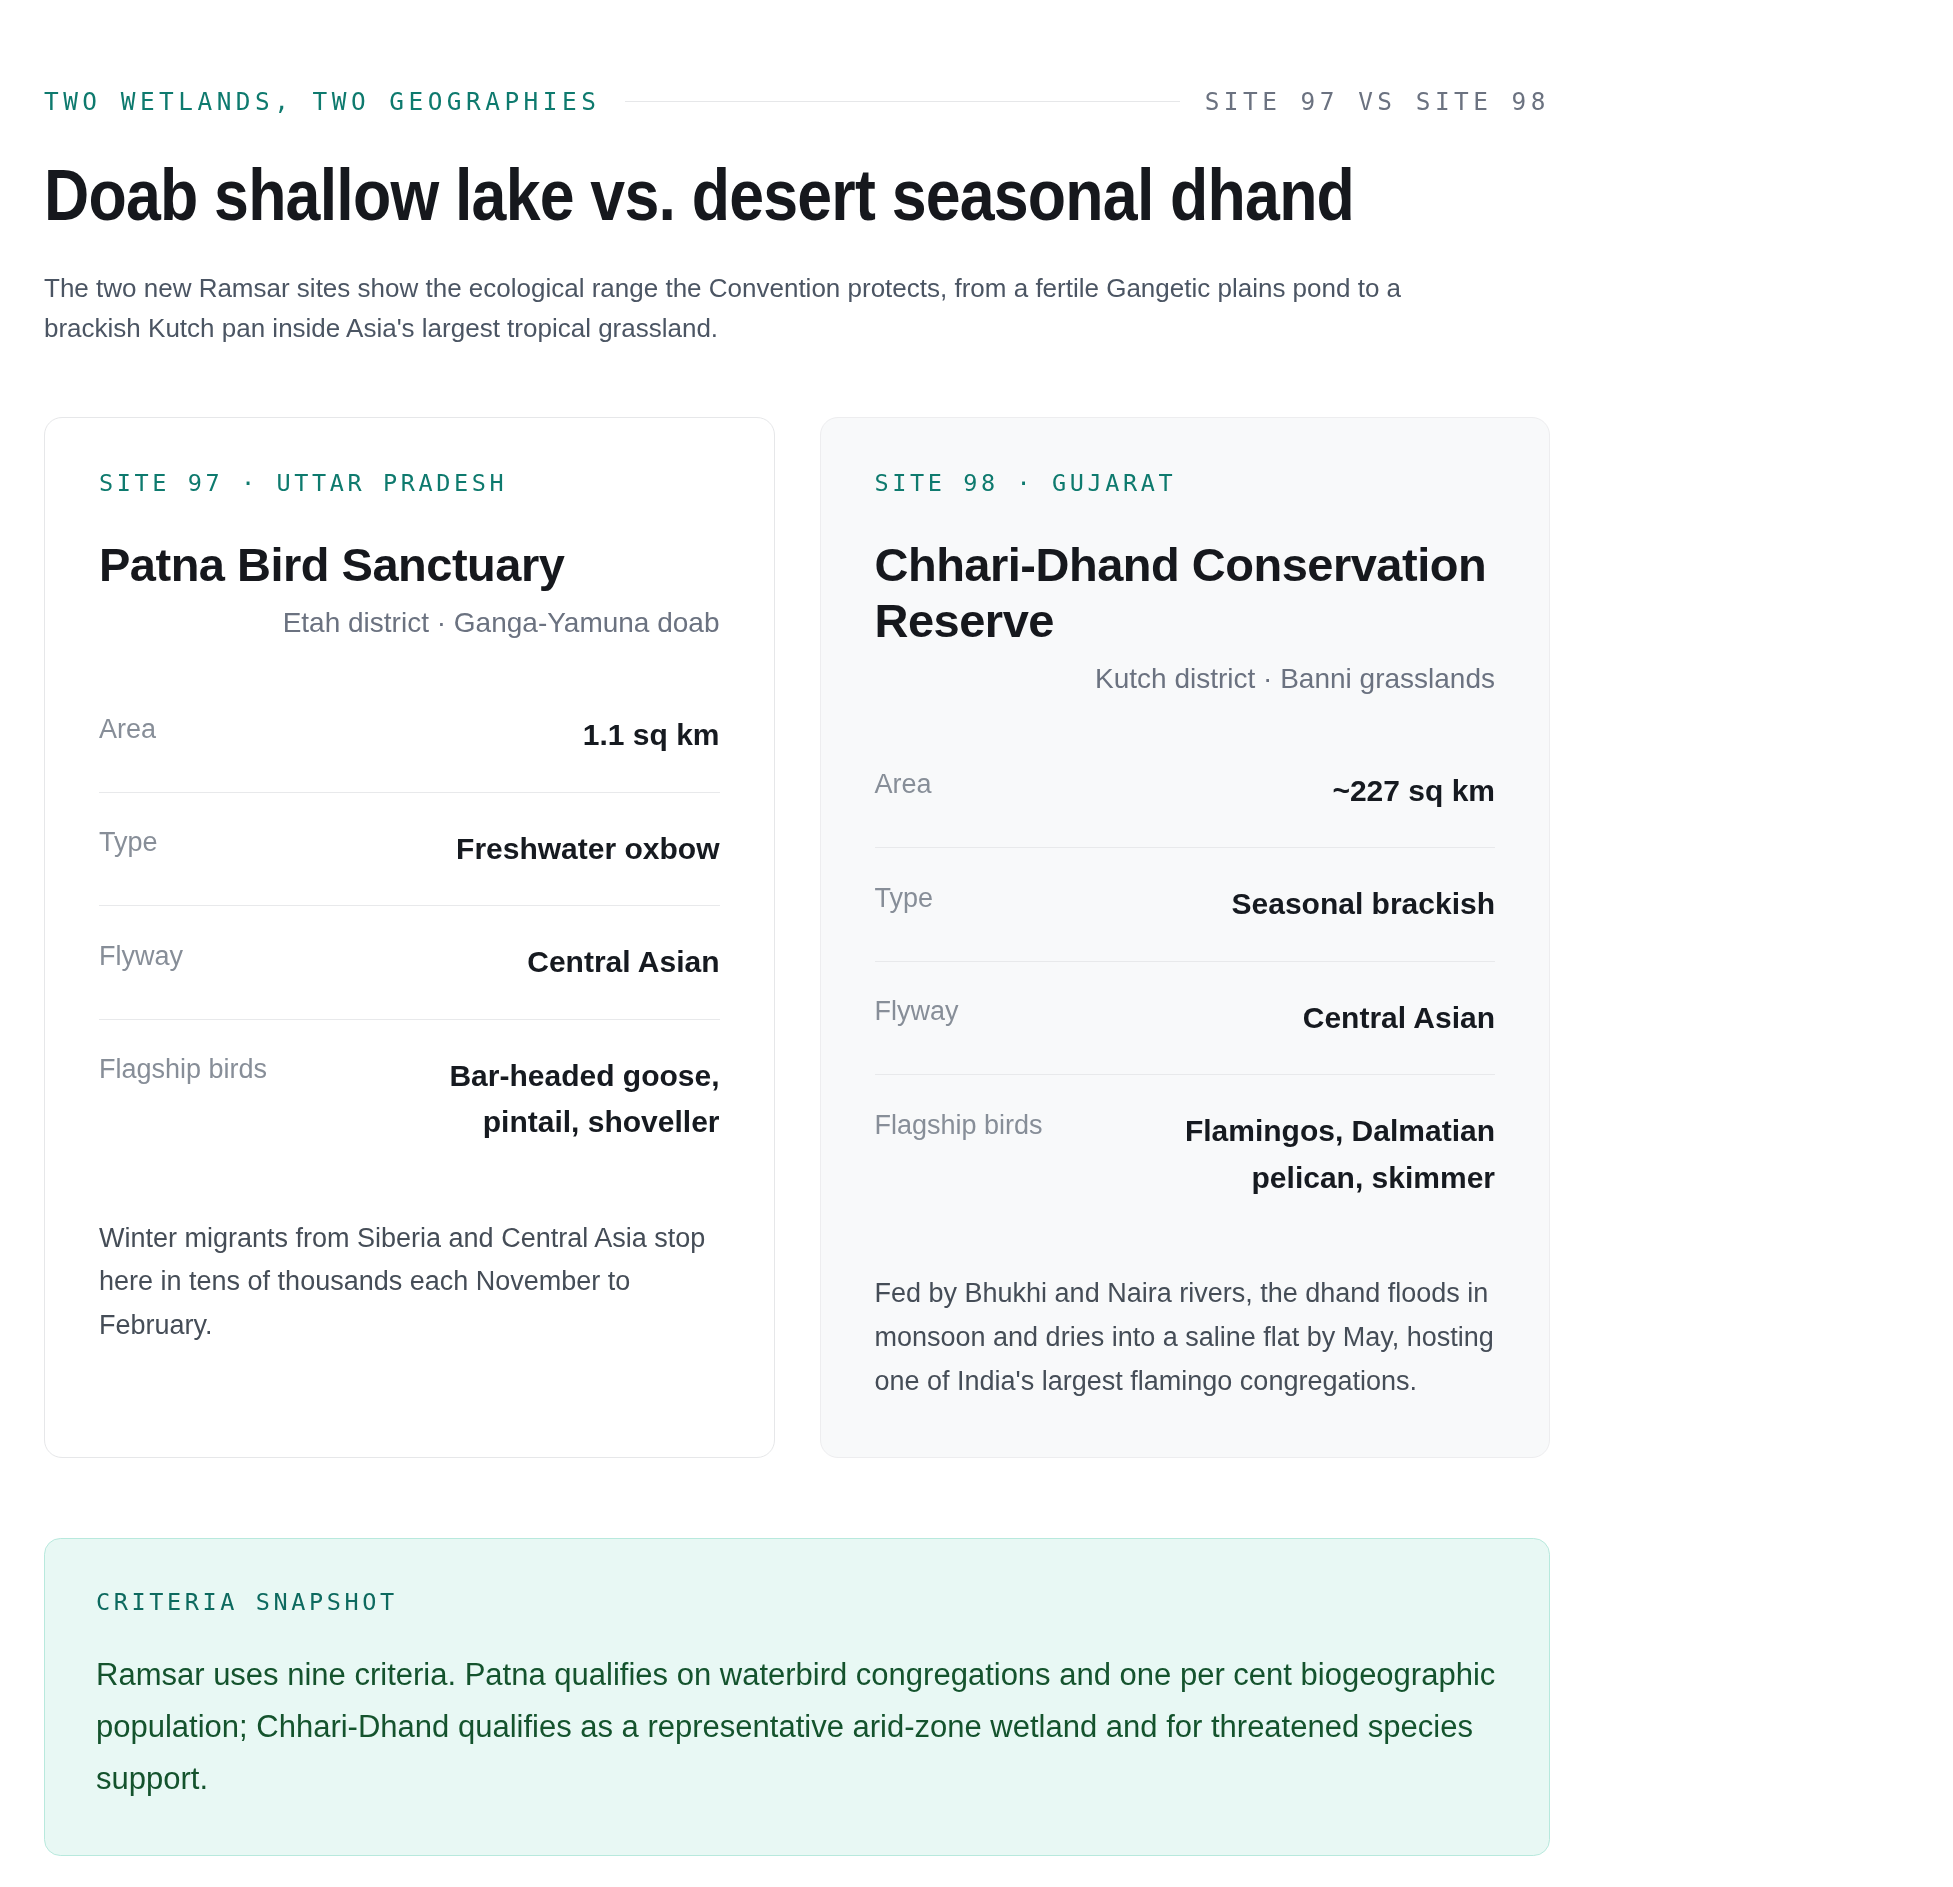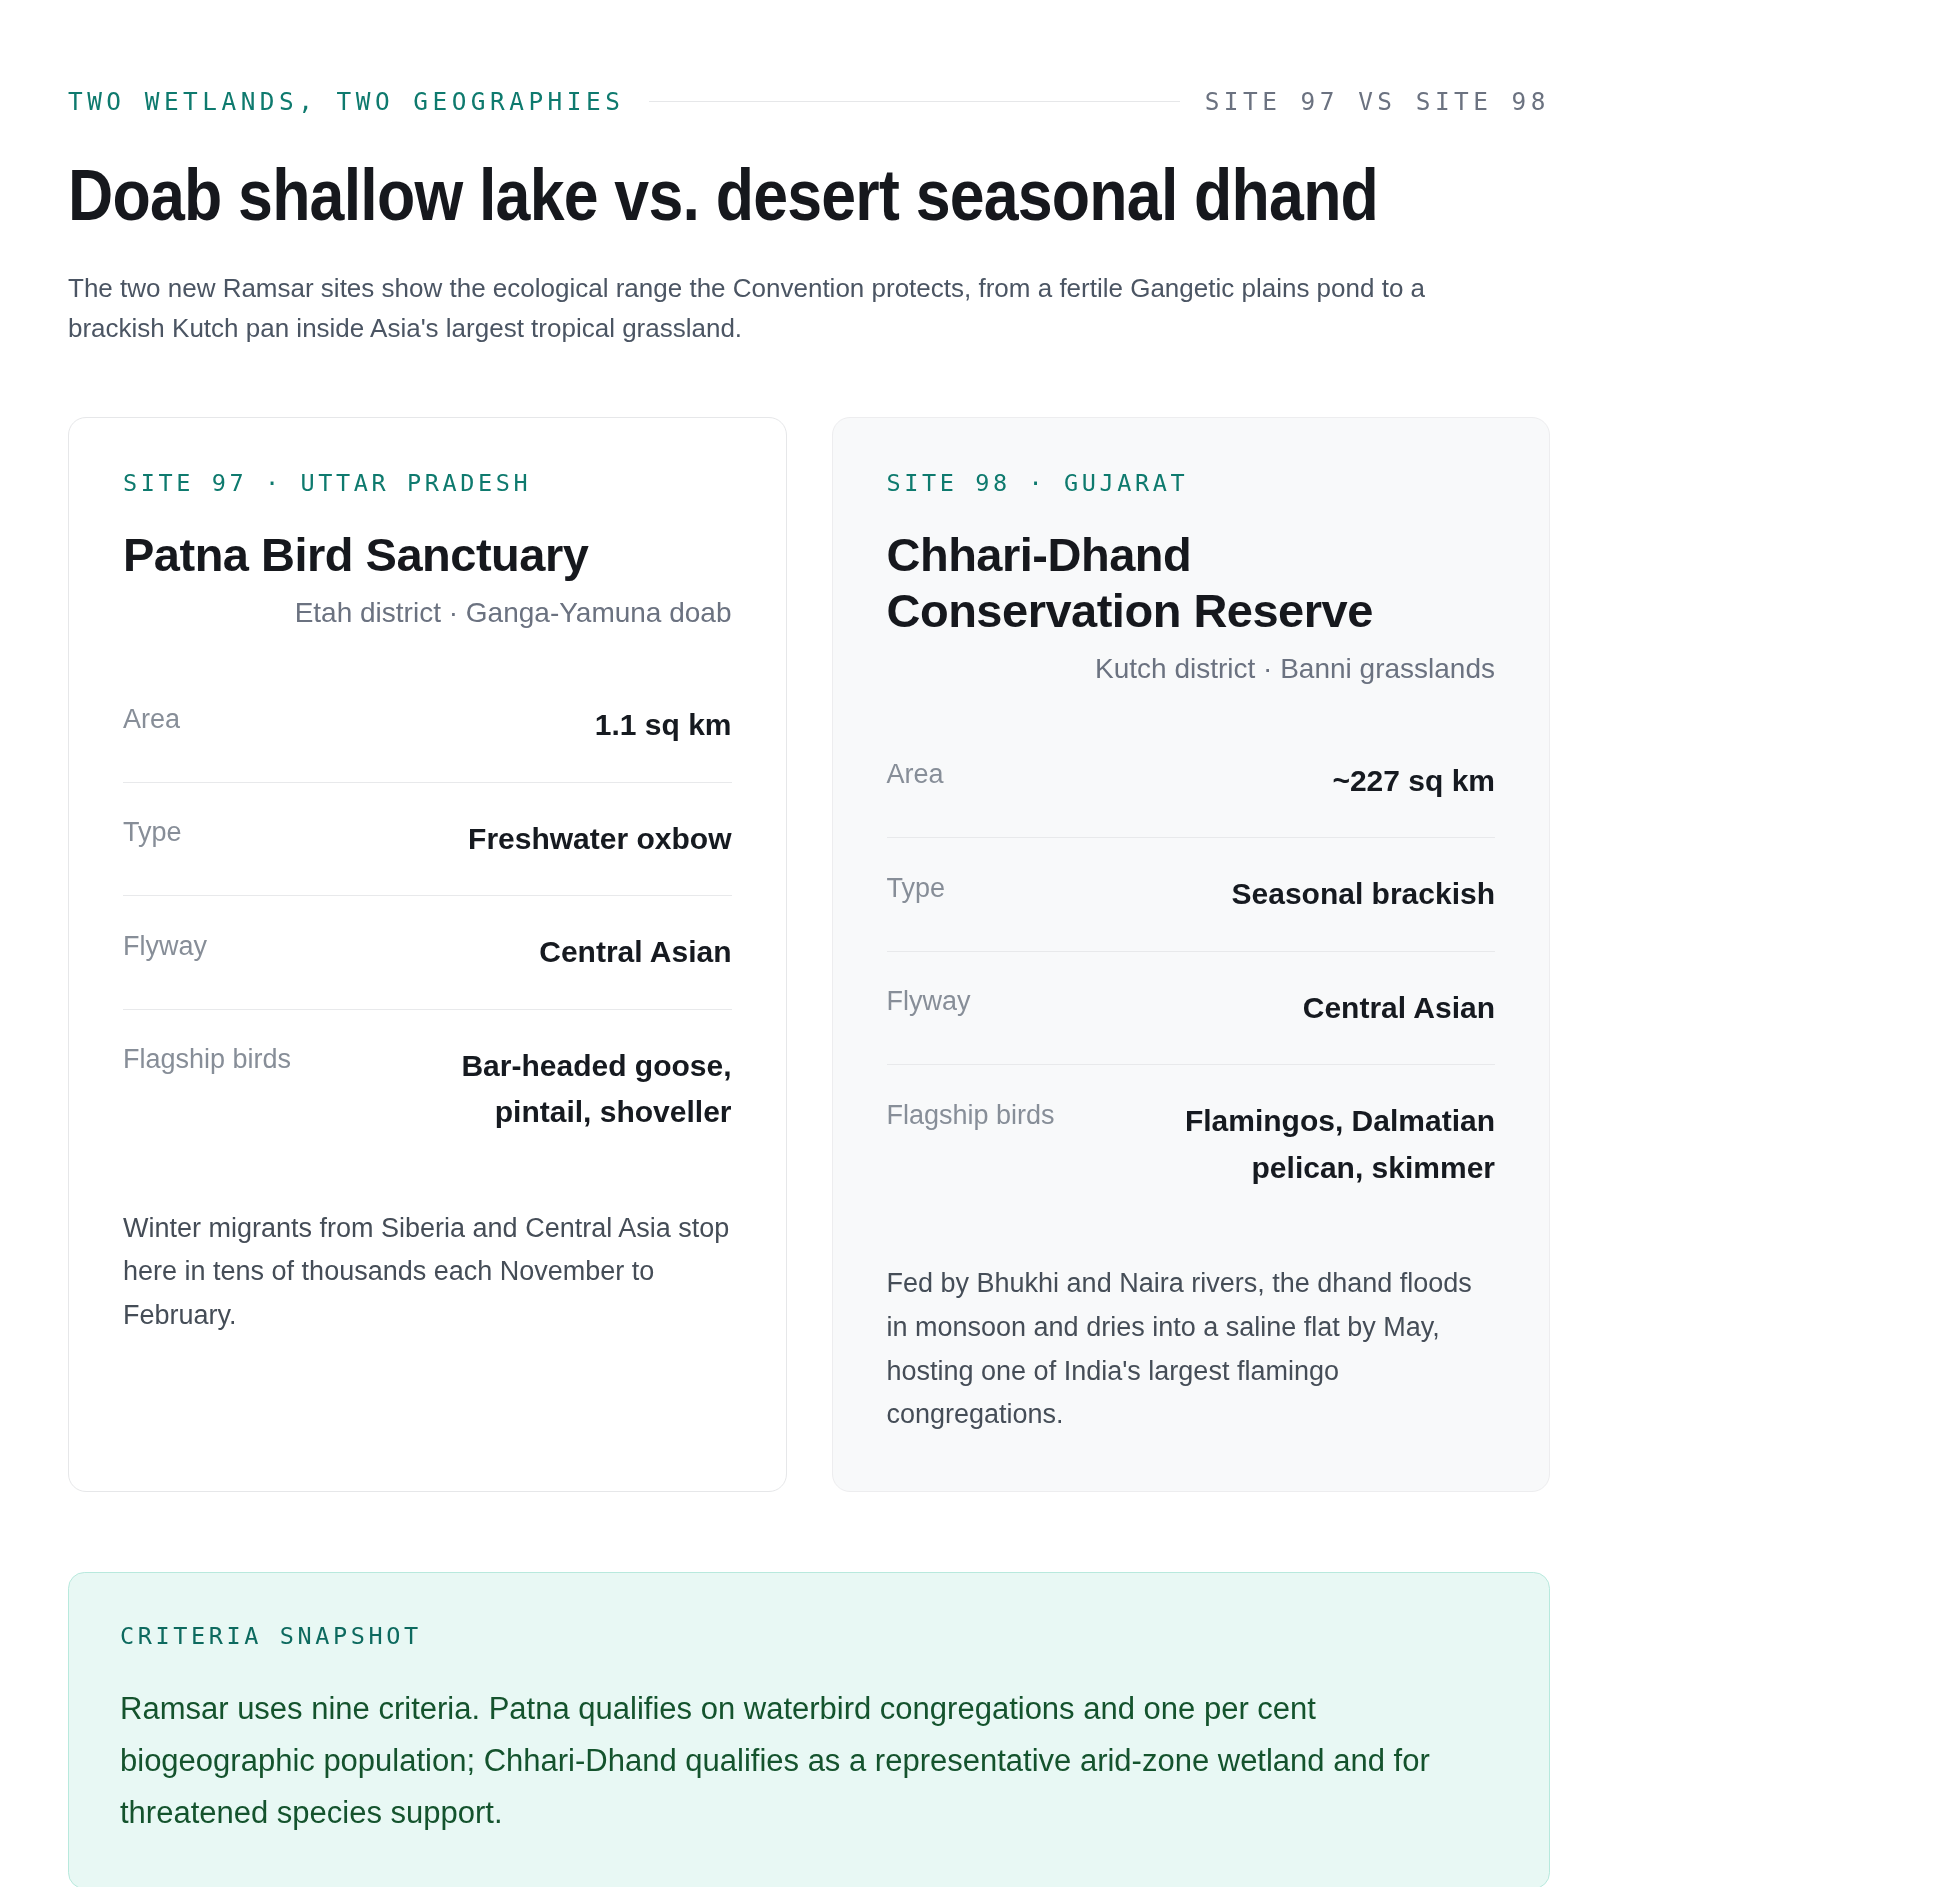--- a/index.html
+++ b/index.html
@@ -7,21 +7,21 @@
   body {
     width: 1954px;
     height: 1887px;
     overflow: hidden;
     font-family: "Liberation Sans", sans-serif;
     color: #16181d;
   }
   .page {
     width: 1652px;
     height: 1887px;
-    padding: 87px 102px 0 68px;
+    padding: 87px 102px 0 44px;
     border-radius: 28px;
   }
   .mono {
     font-family: "DejaVu Sans Mono", "Liberation Mono", monospace;
   }
 
   
   .topbar {
     display: flex;
     align-items: center;
@@ -84,21 +84,21 @@
   .card--filled {
     background: #f8f9fa;
     border: 1.8px solid #ededef;
   }
   .card-eyebrow {
     font-size: 23.5px;
     letter-spacing: 3.6px;
     color: #0e7a6e;
   }
   .card-title {
-    margin-top: 30px;
+    margin-top: 40px;
     font-size: 47px;
     font-weight: 700;
     line-height: 1.18;
     color: #16181d;
     max-width: 651px;
     letter-spacing: -0.5px;
   }
   .card-sub {
     margin-top: 14.5px;
     font-size: 28px;

